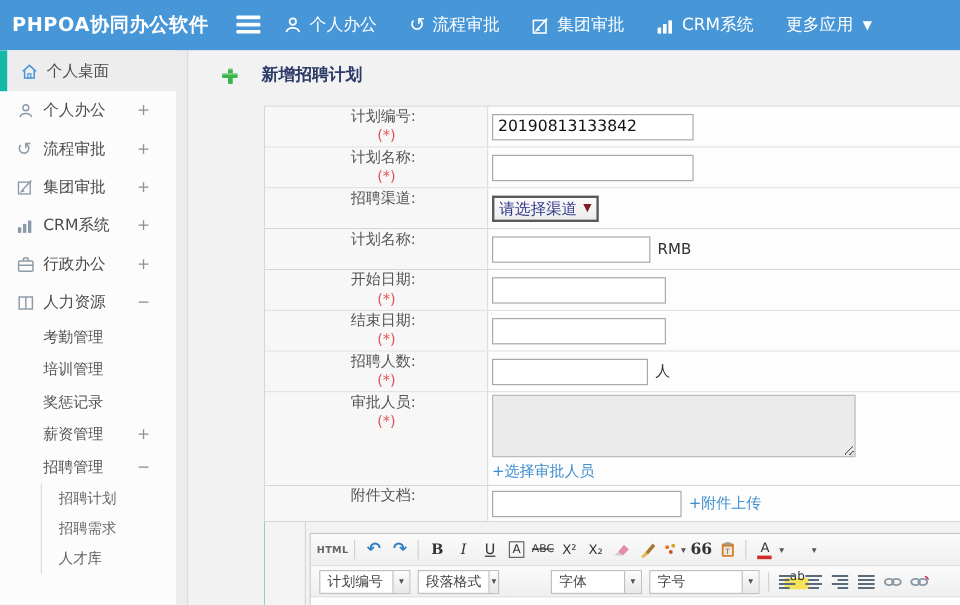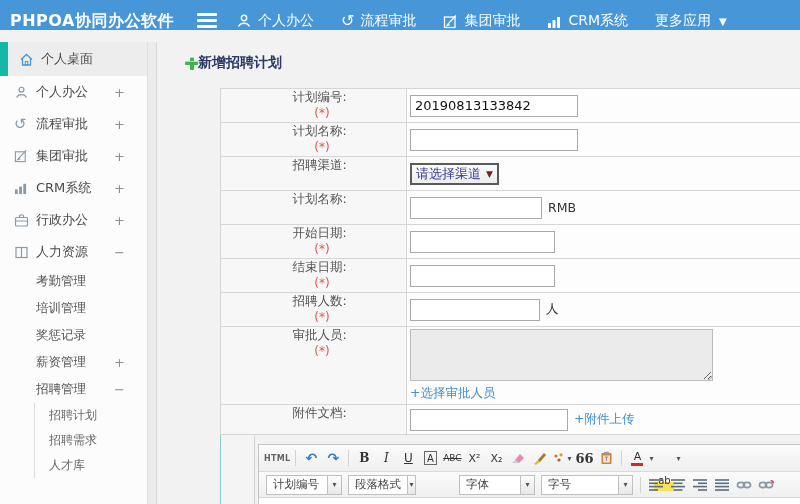--- a/index.html
+++ b/index.html
@@ -1,55 +1,55 @@
 <!DOCTYPE html>
 <html><head>
 <meta charset="utf-8">
 <style>
   * { margin:0; padding:0; box-sizing:border-box; }
   html,body { width:800px; height:504px; overflow:hidden; background:#f2f2f2;
               font-family:"DejaVu Sans","Liberation Sans",sans-serif; }
   .stage { position:relative; width:800px; height:504px; overflow:hidden; }
 
   
-  .topbar { position:absolute; left:0; top:0; width:800px; height:30px; background:#4696d8; }
+  .topbar { position:absolute; left:0; top:0; width:800px; height:42px; background:#4696d8; }
   .brand { position:absolute; left:10px; top:0; height:42px; line-height:42px;
            color:#fff; font-size:16px; font-weight:bold; letter-spacing:.5px; }
   .hamburger { position:absolute; left:197px; top:13px; width:20px; height:16px; cursor:pointer; }
   .hamburger i { display:block; height:3px; background:#fff; margin-bottom:3px; border-radius:1px; }
   .topnav { position:absolute; left:236px; top:0; height:42px; display:flex; align-items:center; }
   .topnav-item { display:flex; align-items:center; gap:6px; color:#fff; font-size:14px;
                  margin-right:27px; cursor:pointer; white-space:nowrap; }
   .topnav-item svg { display:block; }
   .glyph-ic { font-size:16px; line-height:1; color:#fff; }
   .caret { font-size:10px; color:#fff; margin-left:2px; }
 
   
   .sidebar { position:absolute; left:0; top:42px; width:148px; height:462px;
              background:#fcfcfc; border-right:1px solid #dfdfdf; }
   .splitter { position:absolute; left:148px; top:42px; width:9px; height:462px;
               background:#ececec; border-right:1px solid #d8d8d8; }
   .side-item { position:relative; height:32px; display:flex; align-items:center;
                padding-left:14px; font-size:13px; color:#4a4a4a; cursor:pointer; }
-  .side-item.active { height:34px; background:#ededed; border-left:8px solid #14b8a6;
+  .side-item.active { height:34px; background:#ededed; border-left:6px solid #14b8a6;
                       padding-left:11px; }
   .side-item .s-ic { width:22px; color:#8a9aa8; display:flex; align-items:center; }
   .side-item.active .s-ic { color:#4a96db; }
   .side-item .exp { position:absolute; right:22px; color:#909090; font-size:13px; }
   .sub-item { position:relative; height:27px; display:flex; align-items:center;
               padding-left:36px; font-size:12.5px; color:#555; cursor:pointer; }
   .sub-item .exp { position:absolute; right:22px; color:#909090; font-size:13px; }
   .subsub-wrap { margin-left:34px; border-left:1px solid #ddd; }
   .subsub-item { height:25px; display:flex; align-items:center; padding-left:14px;
                  font-size:12px; color:#666; cursor:pointer; }
   .g-ic { font-size:15px; line-height:1; }
 
   
   .main { position:absolute; left:157px; top:42px; width:643px; height:462px; background:#f2f2f2; }
-  .page-title-row { position:absolute; left:28px; top:12px; display:flex; align-items:center; gap:0; }
+  .page-title-row { position:absolute; left:28px; top:12px; display:flex; align-items:center; gap:20px; }
   .plus-ic { width:13px; height:13px; position:relative; }
   .plus-ic:before, .plus-ic:after { content:""; position:absolute; background:#3db54d;
        box-shadow:inset 0 1px 0 rgba(255,255,255,.55); border-radius:1px; }
   .plus-ic:before { left:4.5px; top:0; width:4px; height:13px; }
   .plus-ic:after  { left:0; top:4.5px; width:13px; height:4px; }
   .page-title { font-size:14px; font-weight:bold; color:#2b3a66; }
 
   
   .ftable { position:absolute; left:63px; top:46px; width:600px;
             border-top:1px solid #d6d6d6; border-left:1px solid #d6d6d6; background:#fdfdfd; }

